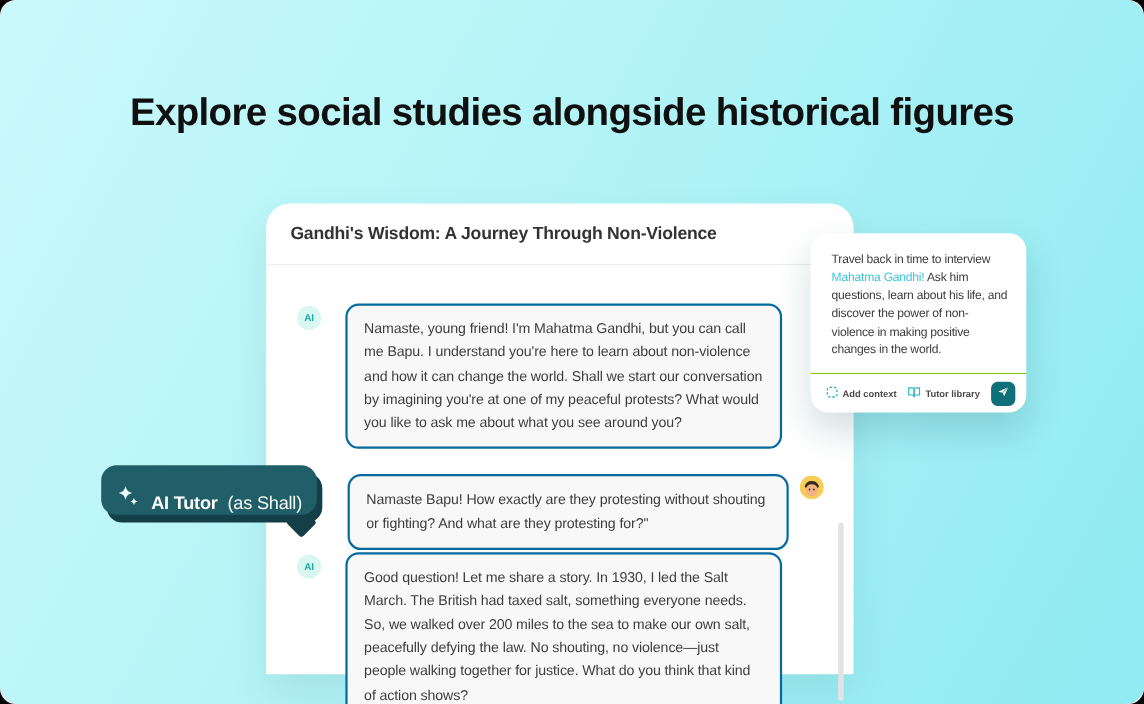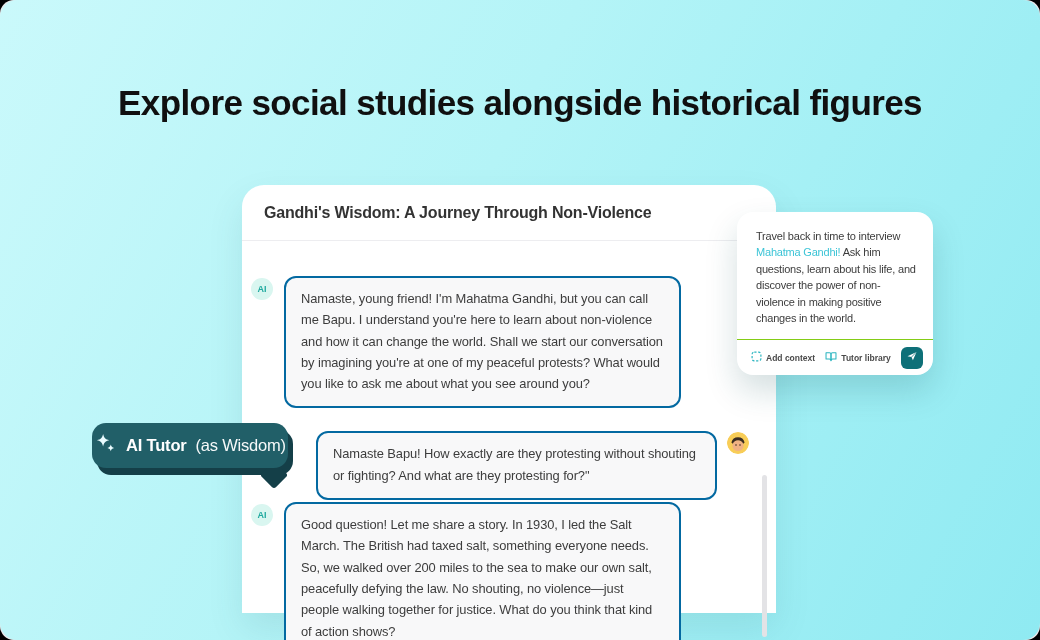--- a/index.html
+++ b/index.html
@@ -39,21 +39,21 @@
   .chat-header {
     height:56px; display:flex; align-items:center;
     padding:0 22px;
     border-bottom:1px solid #ededf0;
   }
   .chat-title {
     font-size:16px; font-weight:700; color:#333; letter-spacing:-0.2px;
   }
   .messages { position:relative; padding-top:35px; }
   .msg-row { display:flex; align-items:flex-start; }
-  .msg-row.ai   { padding-left:9px; gap:11px; margin-bottom:23px; }
+  .msg-row.ai   { padding-left:28px; gap:22px; margin-bottom:23px; }
   .msg-row.user { justify-content:flex-end; padding-right:27px; gap:10px; margin-bottom:2px; }
   .ai-avatar {
     flex:0 0 22px; width:22px; height:22px; border-radius:50%;
     background:#d9f6f0; color:#1fa99f;
     font-size:9px; font-weight:700;
     display:flex; align-items:center; justify-content:center;
     margin-top:2px;
   }
   .bubble {
     background:#f8f8f9;
@@ -111,21 +111,21 @@
   }
   .badge-tail {
     position:absolute; right:9px; bottom:-10px;
     width:20px; height:20px;
     background:#143f48; border-radius:3px;
     transform:rotate(45deg);
   }
   .badge-main {
     position:absolute; inset:0;
     background:#215f68; border-radius:14px;
-    display:flex; align-items:center; justify-content:center; gap:9px;
+    display:flex; align-items:flex-end; justify-content:center; gap:9px;
     color:#fff; font-size:16.5px; letter-spacing:-0.2px;
   }
   .badge-bold { font-weight:800; }
   .badge-rest { font-weight:400; opacity:.96; }
 </style>
 </head>
 <body>
 
 <div class="frame">
   <div class="stage">
@@ -203,18 +203,18 @@
         <div class="badge-tail"></div>
       </div>
       <div class="badge-main">
         <span>
           <svg width="23" height="23" viewBox="0 0 24 24" fill="#eafcff">
             <path d="M9.5 2 C10.4 6 12 7.6 16 8.5 C12 9.4 10.4 11 9.5 15 C8.6 11 7 9.4 3 8.5 C7 7.6 8.6 6 9.5 2 Z"></path>
             <path d="M17.5 13 C18 15.2 18.9 16.1 21.1 16.6 C18.9 17.1 18 18 17.5 20.2 C17 18 16.1 17.1 13.9 16.6 C16.1 16.1 17 15.2 17.5 13 Z"></path>
           </svg>
         </span>
         <span class="badge-bold">AI Tutor</span>
-        <span class="badge-rest">(as Wisdom)</span>
+        <span class="badge-rest">(as Shall)</span>
       </div>
     </div>
 
   </div>
 </div>
 
 </body></html>

